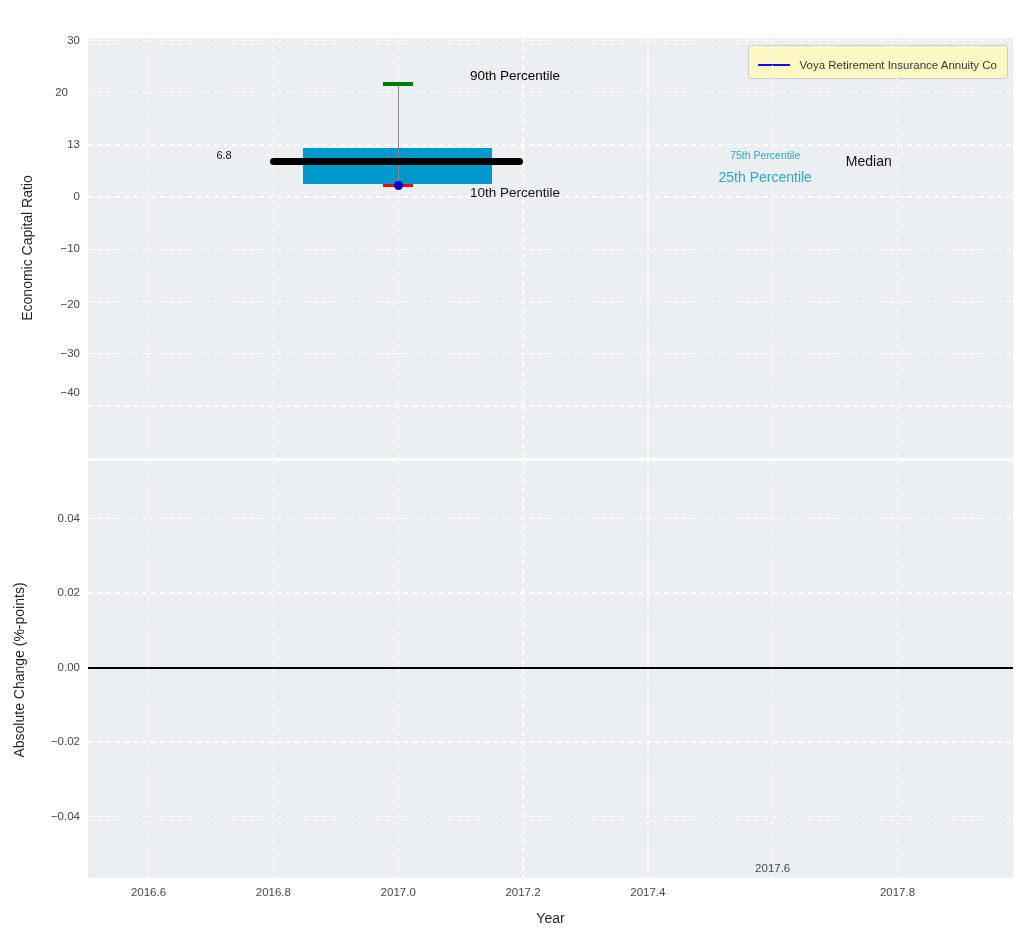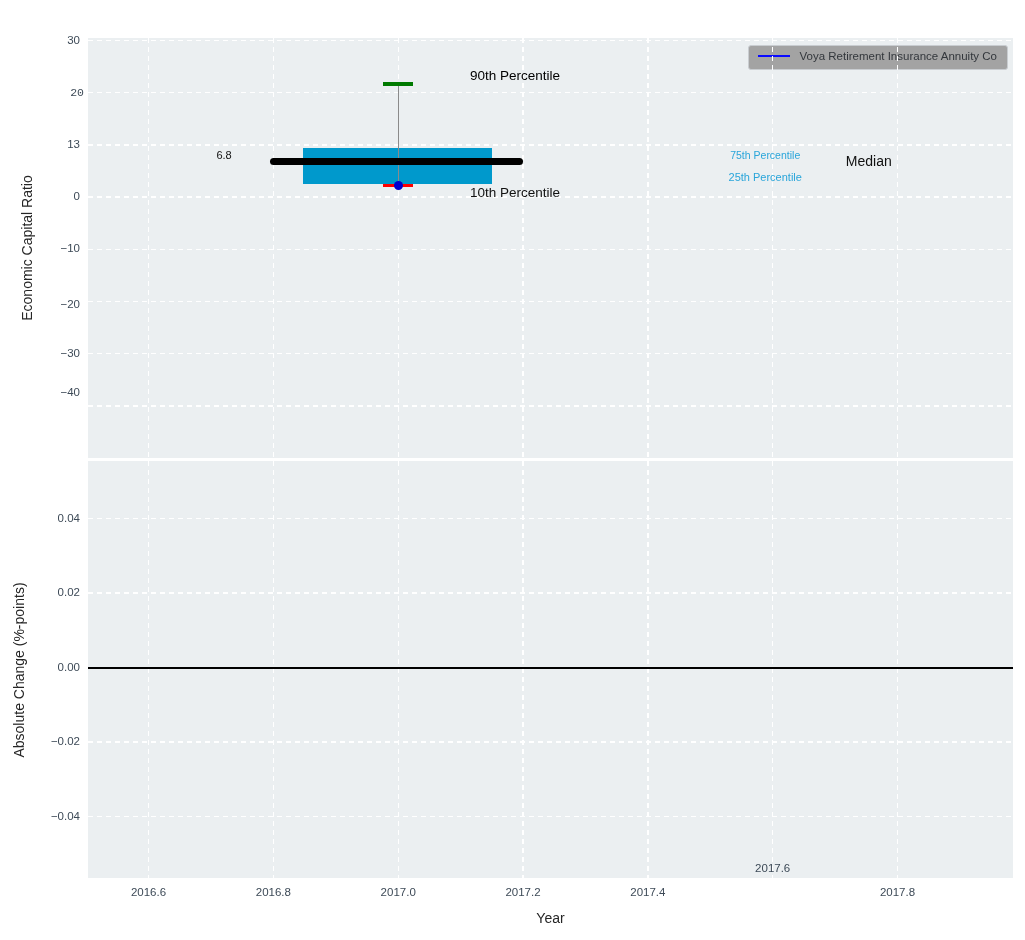--- a/index.html
+++ b/index.html
@@ -22,22 +22,22 @@
   }
   .tick{position:absolute;font-size:11.5px;color:#3d4a57;line-height:1;}
   .ytick{width:50px;text-align:right;transform:translateY(-50%);}
   .xtick{transform:translateX(-50%);}
   .gridh{position:absolute;height:1.4px;background:repeating-linear-gradient(to right,#ffffff 0 5px,rgba(255,255,255,0) 5px 9px);}
   .gridv{position:absolute;width:1.4px;background:repeating-linear-gradient(to bottom,#ffffff 0 5px,rgba(255,255,255,0) 5px 9px);}
   .ann{position:absolute;transform:translate(-50%,-50%);white-space:nowrap;line-height:1;}
   #legend{
     position:absolute;top:45px;right:17px;height:20px;
     display:flex;align-items:center;gap:9px;
-    background:#a3a3a3;border:1px solid #c9cdd1;border-radius:3px;
-    padding:0 10px 3px 9px;
+    background:#fef9c3;border:1px solid #c9cdd1;border-radius:3px;
+    padding:9px 10px 3px 9px;
   }
   #legend-line{width:32px;height:2.6px;}
   #legend-label{font-size:11.5px;color:#33373c;}
   .shape{position:absolute;}
 </style>
 </head>
 <body>
 
 <div id="figure">
 
@@ -76,21 +76,21 @@
       <div class="gridh" style="left: 88px; width: 925px; top: 741.403px;"></div>
       <div class="gridh" style="left: 88px; width: 925px; top: 815.867px;"></div>
       <div class="gridv" style="top: 461px; height: 417px; left: 147.843px;"></div>
       <div class="gridv" style="top: 461px; height: 417px; left: 272.674px;"></div>
       <div class="gridv" style="top: 461px; height: 417px; left: 397.506px;"></div>
       <div class="gridv" style="top: 461px; height: 417px; left: 522.337px;"></div>
       <div class="gridv" style="top: 461px; height: 417px; left: 647.168px;"></div>
       <div class="gridv" style="top: 461px; height: 417px; left: 772px;"></div>
       <div class="gridv" style="top: 461px; height: 417px; left: 896.831px;"></div>
       <div class="tick ytick" style="left: 30px; top: 40.6087px;">30</div>
-      <div class="tick ytick" style="left: 34px; top: 92.7826px; font-family: Liberation Mono, monospace;">20</div>
+      <div class="tick ytick" style="left: 18px; top: 92.7826px;">20</div>
       <div class="tick ytick" style="left: 30px; top: 144.957px;">13</div>
       <div class="tick ytick" style="left: 30px; top: 197.13px;">0</div>
       <div class="tick ytick" style="left: 30px; top: 249.304px;">−10</div>
       <div class="tick ytick" style="left: 30px; top: 305px; text-align: right;">−20</div>
       <div class="tick ytick" style="left: 30px; top: 353.652px;">−30</div>
       <div class="tick ytick" style="left: 30px; top: 393px;">−40</div>
       <div class="tick ytick" style="left: 30px; top: 518.71px;">0.04</div>
       <div class="tick ytick" style="left: 30px; top: 593.174px;">0.02</div>
       <div class="tick ytick" style="left: 30px; top: 667.638px;">0.00</div>
       <div class="tick ytick" style="left: 30px; top: 742.103px;">−0.02</div>
@@ -105,17 +105,17 @@
       <div class="shape" style="left: 302.71px; width: 189.744px; top: 148.087px; height: 35.4783px; background: rgb(0, 153, 204);"></div>
       <div class="shape" style="left: 397.556px; width: 1.3px; top: 83.913px; height: 101.739px; background: rgb(138, 138, 138);"></div>
       <div class="shape" style="left: 270.254px; width: 252.783px; top: 158.152px; height: 7px; border-radius: 3.5px; background: rgb(0, 0, 0);"></div>
       <div class="shape" style="left: 383.226px; width: 29.9595px; top: 82.313px; height: 3.2px; background: rgb(0, 122, 0);"></div>
       <div class="shape" style="left: 383.226px; width: 29.9595px; top: 184.052px; height: 3.2px; background: rgb(254, 0, 0);"></div>
       <div class="shape" style="left: 393.706px; top: 181.152px; width: 9px; height: 9px; border-radius: 50%; background: rgb(0, 0, 208);"></div>
       <div class="ann" style="left: 514.923px; top: 75.5652px; color: #000000; font-size: 13.5px;">90th Percentile</div>
       <div class="ann" style="left: 514.923px; top: 193.478px; color: rgb(17, 17, 17); font-size: 13.5px;">10th Percentile</div>
       <div class="ann" style="left: 224.066px; top: 154.87px; color: rgb(17, 17, 17); font-size: 11px;">6.8</div>
       <div class="ann" style="left: 765.21px; top: 154.87px; color: rgb(41, 165, 218); font-size: 10.5px;">75th Percentile</div>
-      <div class="ann" style="left: 765.21px; top: 177.043px; color: rgb(41, 165, 218); font-size: 11px;">25th Percentile</div>
+      <div class="ann" style="left: 765.21px; top: 177.043px; color: rgb(41, 165, 218); font-size: 14px;">25th Percentile</div>
       <div class="ann" style="left: 868.82px; top: 161.13px; color: rgb(17, 17, 17); font-size: 14px;">Median</div>
       <div class="shape" style="left: 88px; width: 925px; top: 666.638px; height: 2px; background: rgb(0, 0, 0);"></div>
     </div>
 </div>
 
 </body></html>

